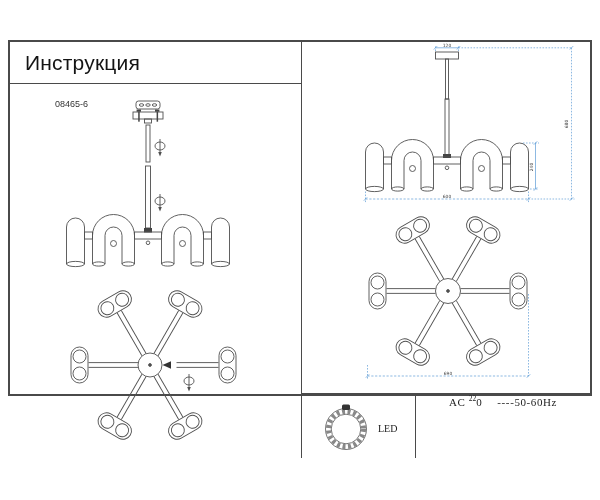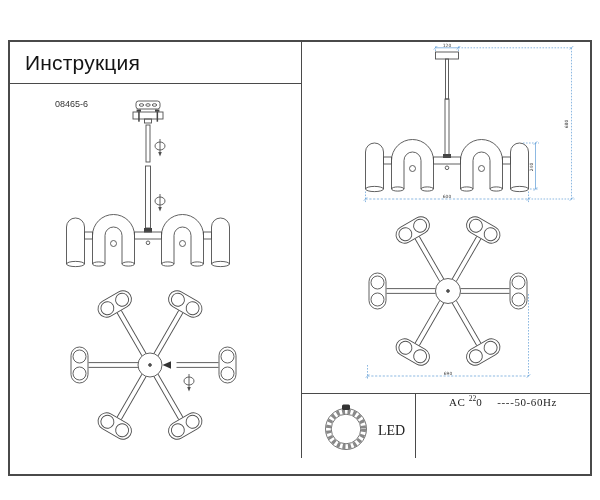--- a/index.html
+++ b/index.html
@@ -1,36 +1,36 @@
 <!DOCTYPE html>
 <html><head>
 <meta charset="utf-8">
 <style>
   html,body{margin:0;padding:0;background:#fff;}
   .canvas{position:relative;width:600px;height:500px;background:#ffffff;
           font-family:"Liberation Sans","DejaVu Sans",sans-serif;overflow:hidden;}
-  .sheet{position:absolute;left:8px;top:40px;width:584px;height:436px;
+  .sheet{position:absolute;left:8px;top:40px;width:584px;height:356px;
          border:2px solid #4a4a4a;box-sizing:border-box;background:#fff;padding-left:44px;}
   .left-panel{position:absolute;left:0;top:0;width:292px;height:416px;
               border-right:1.5px solid #4a4a4a;box-sizing:border-box;}
   .title-row{position:absolute;left:0;top:0;width:100%;height:42px;
              border-bottom:1.5px solid #4a4a4a;box-sizing:border-box;
              display:flex;align-items:center;padding-left:15px;}
   .title-row span{font-size:21px;color:#141414;letter-spacing:0.2px;}
   .model{position:absolute;left:17px;top:57px;font-size:9px;color:#333;margin-left:28px;}
   .left-svg{position:absolute;left:0;top:42px;width:290px;height:374px;}
   .right-panel{position:absolute;left:292px;top:0;width:288px;height:416px;}
   .right-svg{position:absolute;left:0;top:0;width:288px;height:351px;}
   .spec-row{position:absolute;left:0;top:351px;width:288px;height:65px;
             border-top:1.5px solid #4a4a4a;box-sizing:border-box;display:flex;}
   .led-cell{position:relative;width:114px;height:100%;
             border-right:1.5px solid #4a4a4a;box-sizing:border-box;}
   .led-cell svg{position:absolute;left:17px;top:7px;}
   .led-label{position:absolute;left:76px;top:29px;font-family:"Liberation Serif","DejaVu Serif",serif;
-             font-size:14px;color:#222;}
+             font-size:10px;color:#222;}
   .power-cell{position:relative;flex:1;display:flex;align-items:flex-start;justify-content:center;}
   .power{font-family:"Liberation Serif","DejaVu Serif",serif;font-size:11px;color:#1e1e1e;letter-spacing:0.6px;}
   .power sup{font-size:7.5px;letter-spacing:0;}
   .powergap{display:inline-block;width:15px;}
   svg text{font-family:"DejaVu Sans",sans-serif;}
 </style>
 </head>
 <body>
 
 <div class="canvas">

